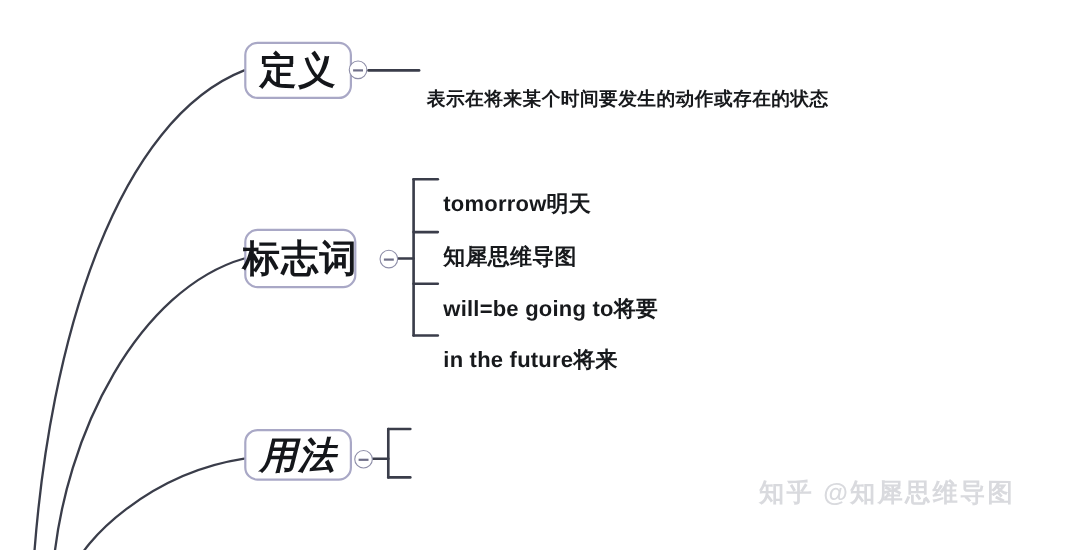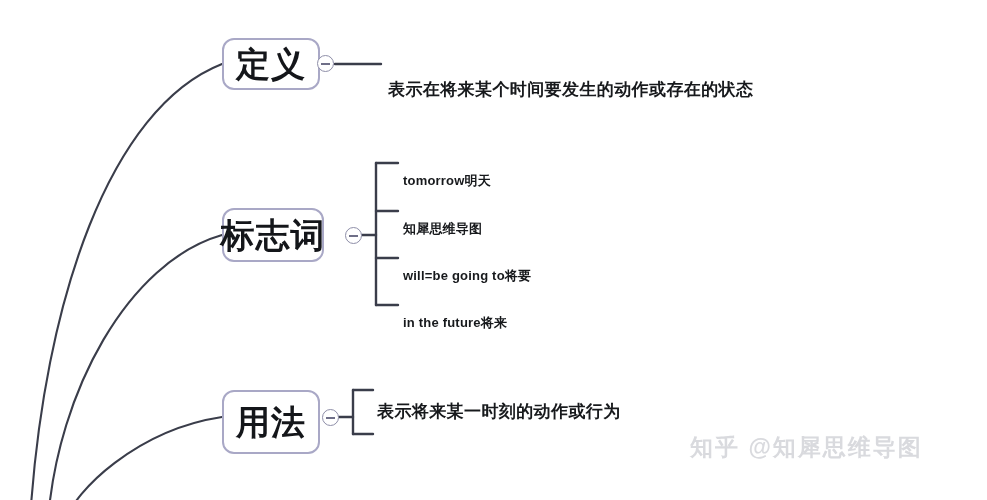--- a/index.html
+++ b/index.html
@@ -41,21 +41,21 @@
     letter-spacing: 1px;
     z-index: 3;
   }
   .node-label {
     font-size: 34px;
     line-height: 1;
     white-space: nowrap;
   }
   #node-definition { left: 222px; top: 38px;  width: 98px; height: 52px; }
   #node-markers    { left: 222px; top: 208px; width: 102px; height: 54px; justify-content: center; }
-  #node-usage      { left: 222px; top: 390px; width: 98px; height: 64px; }
+  #node-usage      { left: 222px; top: 390px; width: 98px; height: 47px; font-style: italic; }
 
   
   .toggle {
     position: absolute;
     width: 17px;
     height: 17px;
     box-sizing: border-box;
     border: 1px solid #8e8ea8;
     border-radius: 50%;
     background: #ffffff;
@@ -77,21 +77,21 @@
   
   .leaf {
     position: absolute;
     color: #17191c;
     font-weight: bold;
     white-space: nowrap;
     z-index: 3;
     margin-top: 20px;
   }
   .leaf-zh { font-size: 17px; letter-spacing: .4px; }
-  .leaf-mix { font-size: 13px; letter-spacing: .2px; }
+  .leaf-mix { font-size: 20px; letter-spacing: .2px; }
 
   #leaf-def-1 { left: 388px; top: 58px; }
 
   #leaf-mk-1 { left: 403px; top: 152px; }
   #leaf-mk-2 { left: 403px; top: 200px; }
   #leaf-mk-3 { left: 403px; top: 247px; }
   #leaf-mk-4 { left: 403px; top: 294px; }
 
   #leaf-us-1 { left: 377px; top: 380px; }
   #leaf-us-2 { left: 377px; top: 423px; }
@@ -155,19 +155,18 @@
   <div class="leaf leaf-mix" id="leaf-mk-1">tomorrow明天</div>
   <div class="leaf leaf-mix" id="leaf-mk-2">知犀思维导图</div>
   <div class="leaf leaf-mix" id="leaf-mk-3">will=be going to将要</div>
   <div class="leaf leaf-mix" id="leaf-mk-4">in the future将来</div>
 
   <div class="node" id="node-usage">
     <span class="node-label">用法</span>
   </div>
   <div class="toggle" id="toggle-usage"></div>
 
-  <div class="leaf leaf-zh" id="leaf-us-1">表示将来某一时刻的动作或行为</div>
 
   <div id="watermark">
     <span id="watermark-logo">知乎 @知犀思维导图</span>
   </div>
 
 </div>
 
 </body></html>

